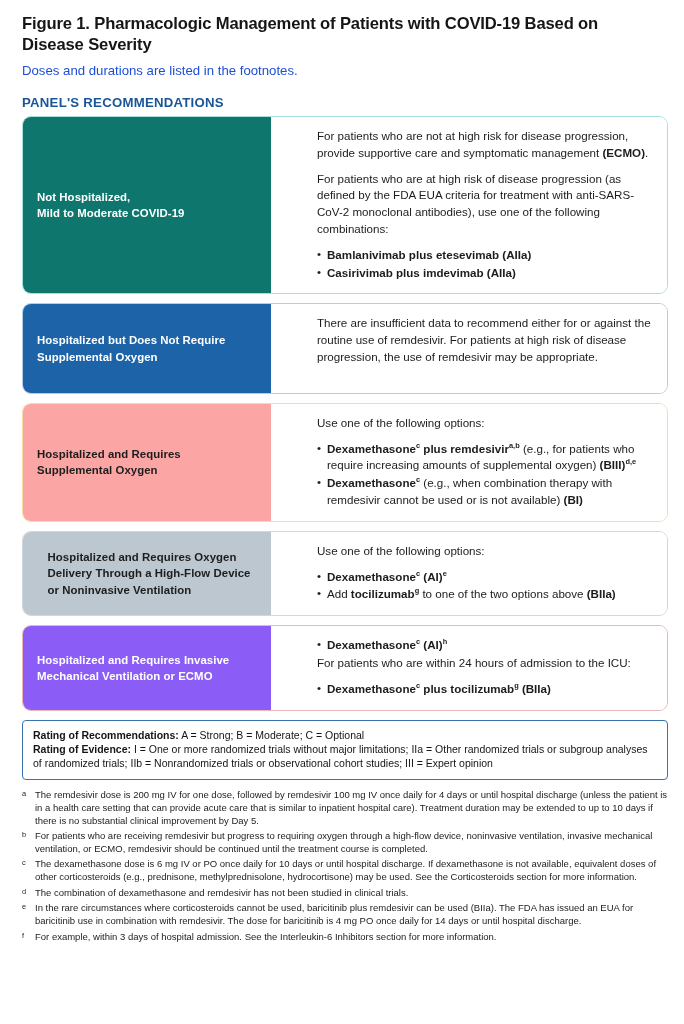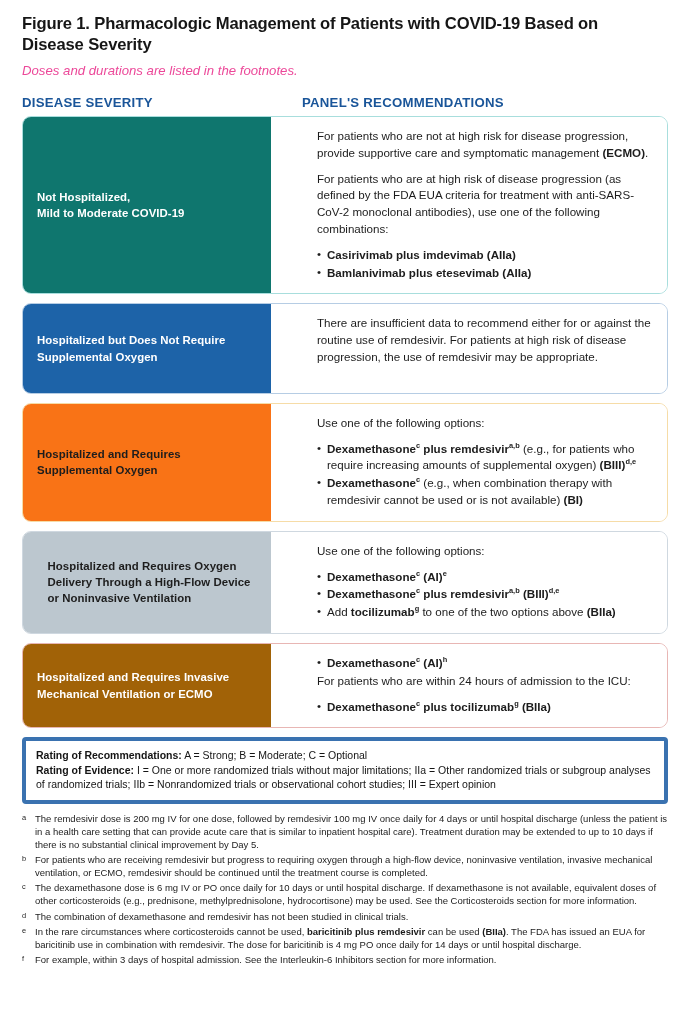--- a/index.html
+++ b/index.html
@@ -11,21 +11,21 @@
   }
   .page{position:relative;width:684px;height:772px;padding:0;box-sizing:border-box;border-radius:19px;}
 
   
   .title-wrap{padding:14px 22px 0 22px;}
   .fig-title{
     font-size:16.6px;font-weight:bold;line-height:1.26;letter-spacing:-0.15px;
     color:#161616;margin:0;
   }
   .fig-sub{
-    font-size:13.2px;line-height:1.3;color:#ec4899;margin:6px 0 0 0;font-weight:normal;font-style:italic;
+    font-size:13.2px;line-height:1.3;color:#1d4ed8;margin:6px 0 0 0;font-weight:normal;
   }
 
   
   .col-heads{
     display:flex;margin:16px 22px 6px 22px;
     font-size:13.2px;font-weight:bold;letter-spacing:.25px;
     color:#1a5599;
   }
   .ch-left{width:280px;flex:0 0 280px;}
   .ch-right{flex:1;}
@@ -61,23 +61,23 @@
   .band::after{
     content:"";position:absolute;top:0;right:-40px;width:0;height:0;
     border-top:200px solid transparent;
     border-bottom:200px solid transparent;
     border-left:40px solid currentColor;
   }
   .band .band-txt{position:relative;z-index:2;}
 
   .band.teal  {background:#0f766e;color:#16a8a3;}
   .band.blue  {background:#1d63a8;color:#1d63a8;}
-  .band.orange{background:#f97316;color:#fbbb42;}
+  .band.orange{background:#fca5a5;color:#fbbb42;}
   .band.gray  {background:#bcc7cf;color:#bcc7cf;justify-content:center;}
-  .band.red   {background:#a16207;color:#c62b26;}
+  .band.red   {background:#8b5cf6;color:#c62b26;}
   .band .band-txt{color:#ffffff;}
   .band.orange .band-txt,.band.gray .band-txt{color:#1d1d1d;}
 
   .content{
     flex:1;padding:11px 16px 11px 46px;
     font-size:11.6px;line-height:1.45;color:#1c1c1c;
     box-sizing:border-box;background:#fff;position:relative;z-index:3;
   }
   .content p{margin:0 0 9px 0;}
   .content p:last-child{margin-bottom:16px;}
@@ -85,65 +85,64 @@
   .content li{
     margin:0 0 1px 0;padding-left:10px;position:relative;
   }
   .content li::before{content:"\2022";position:absolute;left:0;top:-1px;}
   .content b{font-weight:bold;}
   .content sup{font-size:7.4px;font-weight:bold;vertical-align:super;line-height:0;}
 
   
   .rating{
     margin:4px 16px 0 22px;
-    border:4px solid #8b5cf6;
+    border:1px solid #8b5cf6;
     border-radius:4px;
     padding:7px 10px 8px 10px;
     font-size:10.5px;line-height:1.38;color:#151515;
     background:#fff;
   }
   .rating div{margin:0;}
   .rating b{font-weight:bold;}
 
   
   .footnotes{
     margin:9px 16px 0 22px;
     font-size:9.5px;line-height:1.36;color:#1c1c1c;
   }
   .fn{display:flex;margin-bottom:2.5px;}
   .fn-mark{flex:0 0 13px;font-size:7.4px;line-height:1.1;padding-top:1px;text-align:left;}
   .fn-txt{flex:1;}
-  .fn-txt b{font-weight:bold;}
+  .fn-txt b{font-weight:normal;}
 </style>
 </head>
 <body>
 
 <div class="page">
 
   <div class="title-wrap">
     <h1 class="fig-title">Figure 1. Pharmacologic Management of Patients with COVID-19 Based on Disease Severity</h1>
     <p class="fig-sub">Doses and durations are listed in the footnotes.</p>
   </div>
 
   <div class="col-heads">
-    <div class="ch-left">DISEASE SEVERITY</div>
     <div class="ch-right">PANEL'S RECOMMENDATIONS</div>
   </div>
 
   <div class="rows" id="rows-container">
       <div class="row teal">
         <div class="band teal">
           <div class="band-txt">Not Hospitalized,<br>Mild to Moderate COVID-19</div>
         </div>
         <div class="content">
           <p>For patients who are not at high risk for disease progression, provide supportive care and symptomatic management <b>(ECMO)</b>.</p>
           <p>For patients who are at high risk of disease progression (as defined by the FDA EUA criteria for treatment with anti-SARS-CoV-2 monoclonal antibodies), use one of the following combinations:</p>
           <ul>
+            <li><b>Bamlanivimab plus etesevimab (AIIa)</b></li>
             <li><b>Casirivimab plus imdevimab (AIIa)</b></li>
-            <li><b>Bamlanivimab plus etesevimab (AIIa)</b></li>
           </ul>
         </div>
       </div>
       <div class="row blue">
         <div class="band blue">
           <div class="band-txt">Hospitalized but Does Not Require<br>Supplemental Oxygen</div>
         </div>
         <div class="content">
           <p>There are insufficient data to recommend either for or against the routine use of remdesivir. For patients at high risk of disease progression, the use of remdesivir may be appropriate.</p>
         </div>
@@ -161,21 +160,20 @@
         </div>
       </div>
       <div class="row gray">
         <div class="band gray">
           <div class="band-txt">Hospitalized and Requires Oxygen<br>Delivery Through a High-Flow Device<br>or Noninvasive Ventilation</div>
         </div>
         <div class="content">
           <p>Use one of the following options:</p>
           <ul>
             <li><b>Dexamethasone</b><sup>c</sup> <b>(AI)</b><sup>e</sup></li>
-            <li><b>Dexamethasone</b><sup>c</sup> <b>plus remdesivir</b><sup>a,b</sup> <b>(BIII)</b><sup>d,e</sup></li>
           </ul>
           <ul>
             <li>Add <b>tocilizumab</b><sup>g</sup> to one of the two options above <b>(BIIa)</b></li>
           </ul>
         </div>
       </div>
       <div class="row red">
         <div class="band red">
           <div class="band-txt">Hospitalized and Requires Invasive<br>Mechanical Ventilation or ECMO</div>
         </div>

